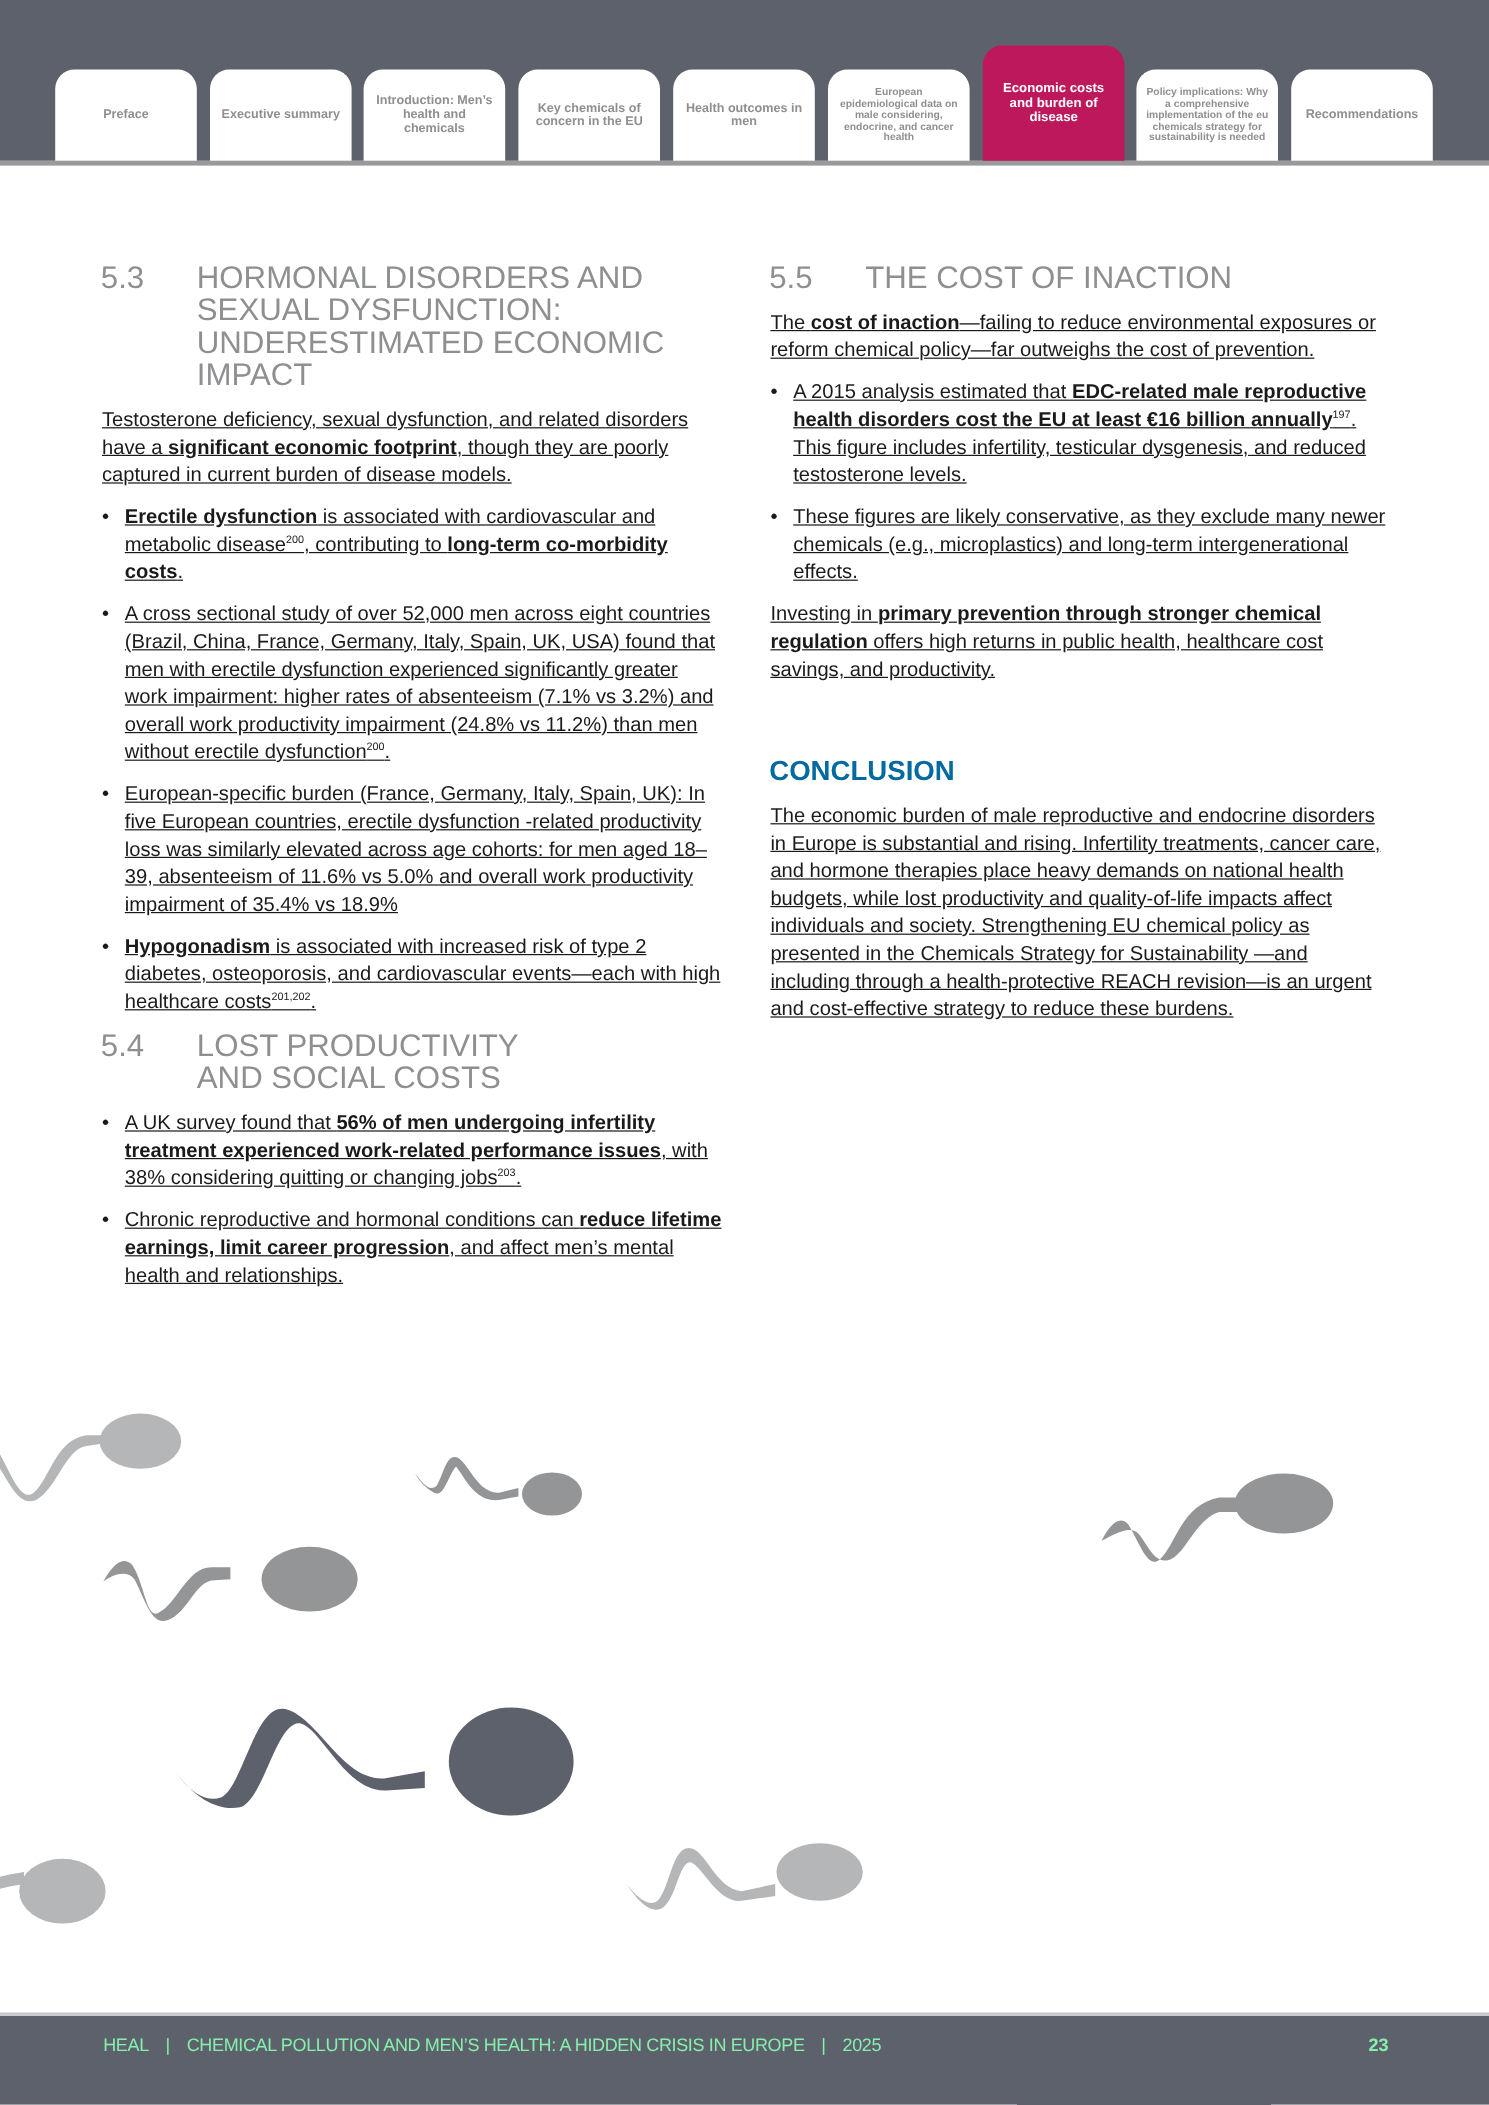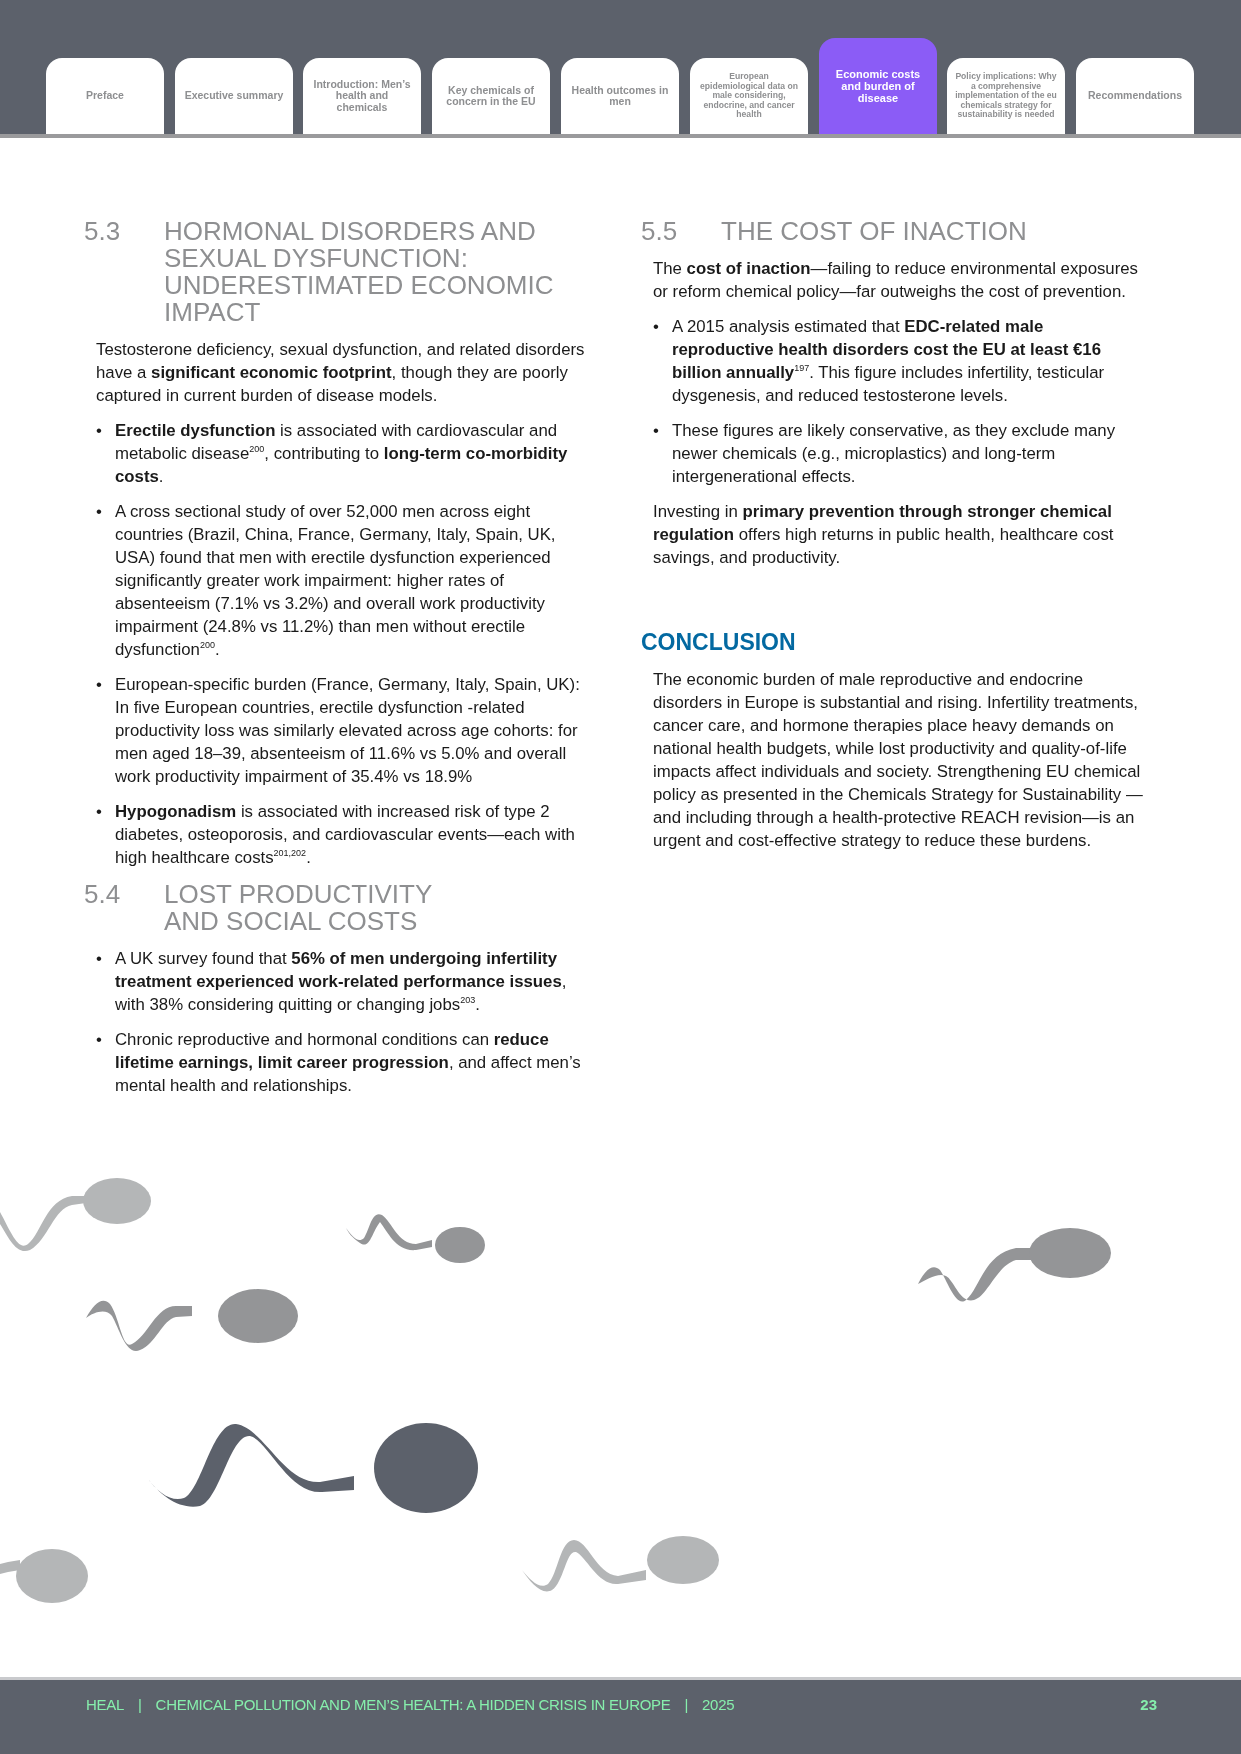--- a/index.html
+++ b/index.html
@@ -6,33 +6,33 @@
   body { width:1241px; height:1754px; position:relative; background:#ffffff; overflow:hidden;
          font-family:"Liberation Sans", sans-serif; color:#1a1a1a; }
 
   
   .topbar { position:absolute; left:0; top:0; width:1241px; height:134px; background:#5c616b; }
   .topbar-line { position:absolute; left:0; top:134px; width:1241px; height:4px; background:#9a9a9c; }
   .tab { position:absolute; top:58px; height:76px; width:118px; background:#ffffff; border-radius:16px 16px 0 0;
          display:flex; align-items:center; justify-content:center; text-align:center; box-sizing:border-box; padding:0 8px; cursor:pointer; }
   .tab span { font-size:10.5px; line-height:11.5px; color:#8e8f91; font-weight:bold; }
   .tab.small span { font-size:8.6px; line-height:9.6px; }
-  .tab.active { top:38px; height:96px; background:#8b5cf6; }
+  .tab.active { top:38px; height:96px; background:#be185d; }
   .tab.active span { color:#ffffff; font-size:11px; line-height:12px; }
 
   
   .col { position:absolute; top:218px; width:520px; }
   .col-left { left:84px; }
   .col-right { left:641px; width:520px; }
 
   h2.sec { margin:0; color:#8e8f91; font-size:26px; line-height:27px; font-weight:normal; display:flex;gap:16px; }
   h2.sec .num { width:64px; flex:none; }
   h2.sec .ttl { flex:1; }
 
-  p.body, li.body { font-size:16.8px; line-height:23px; margin:12px; }
+  p.body, li.body { font-size:16.8px; line-height:23px; margin:1px;text-decoration:underline; }
   p.body { margin-top:12px; }
   ul.bullets { list-style:none; margin:12px 0 0 0; padding:0; }
   ul.bullets li { position:relative; padding-left:19px; margin-bottom:12px; }
   ul.bullets li::before { content:"•"; position:absolute; left:0; top:0; }
   b { font-weight:bold; }
   sup { font-size:9px; line-height:0; vertical-align:super; }
 
   .concl-title { margin-top:60px; color:#0369a1; font-size:23px; line-height:27px; font-weight:bold; }
 
   

